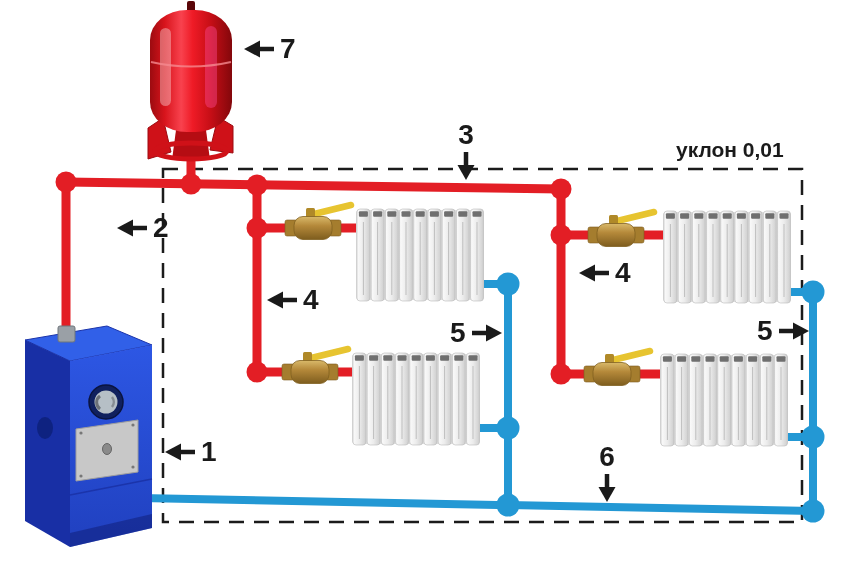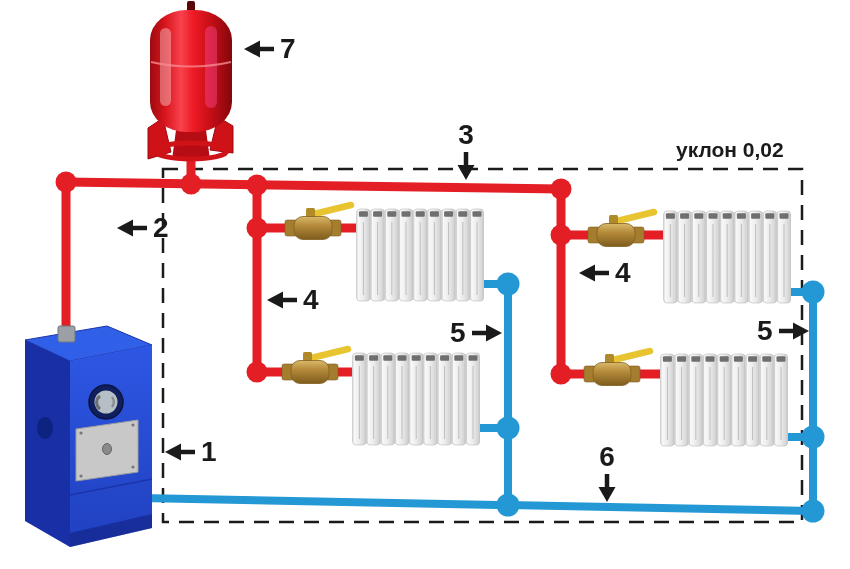--- a/index.html
+++ b/index.html
@@ -254,14 +254,14 @@
   </div>
 
   <div class="callout" style="left:243px;top:35px">
     <svg width="32" height="20" viewBox="0 0 32 20">
       <polygon points="1,10 17,1.5 17,18.5" fill="currentColor"></polygon>
       <path d="M15 10 H31" stroke="currentColor" stroke-width="4.5"></path>
     </svg>
     <span>7</span>
   </div>
 
-  <div class="slope-note" style="left:676px;top:139px">уклон 0,02</div>
+  <div class="slope-note" style="left:676px;top:139px">уклон 0,01</div>
 </div>
 
 </body></html>

